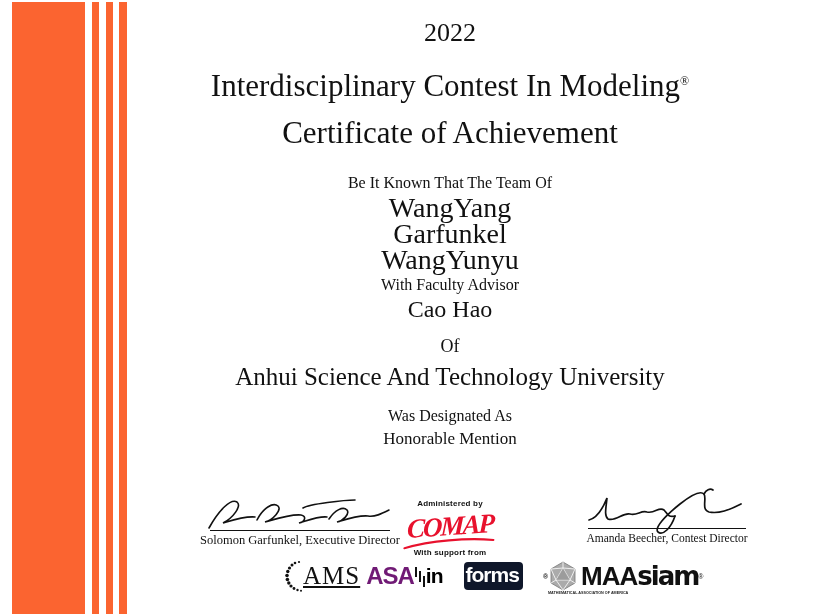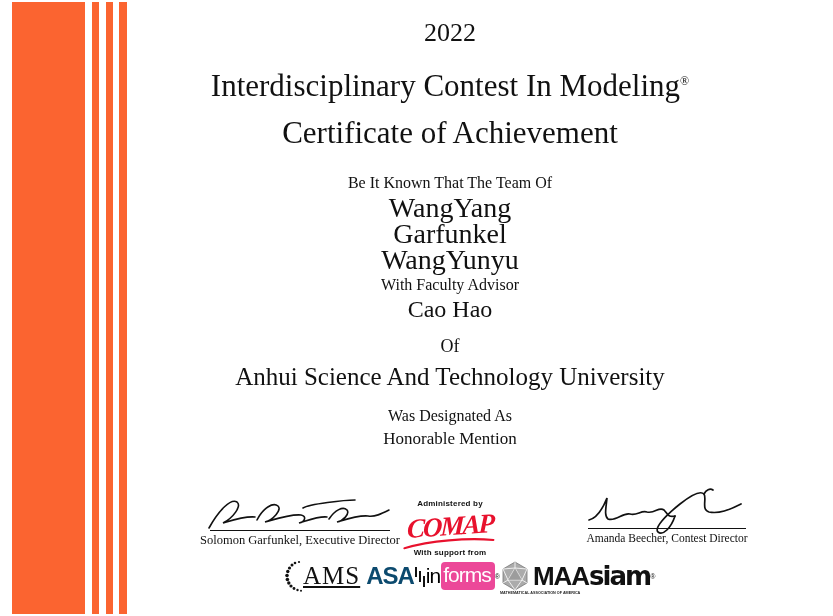--- a/index.html
+++ b/index.html
@@ -64,25 +64,25 @@
   .support-label{margin-top:3px;}
 
   
   .logos{
     position:absolute;left:283px;top:557px;width:360px;height:38px;
     display:flex;align-items:center;justify-content:space-between;
     font-family:"Liberation Sans", sans-serif;
   }
   .logo-item{display:flex;align-items:center;}
   .ams-text{font-family:"Liberation Serif", serif;font-size:25px;letter-spacing:1px;color:#111;text-decoration:underline;}
-  .asa-text{font-size:24px;font-weight:bold;letter-spacing:-1px;color:#0c4a6e;margin-left:6px;}
-  .informs{display:flex;align-items:center;font-weight:400;}
+  .asa-text{font-size:24px;font-weight:bold;letter-spacing:-1px;color:#701a75;margin-left:6px;}
+  .informs{display:flex;align-items:center;font-weight:700;gap:20px;}
   .informs .in{font-size:21px;color:#000;letter-spacing:-1px;}
   .informs .forms-box{
-    background:#ec4899;color:#fff;border-radius:4px;
+    background:#0f172a;color:#fff;border-radius:4px;
     font-size:21px;padding:1px 4px 3px 2px;letter-spacing:-1px;margin-left:1px;
   }
   .maa{display:flex;align-items:center;position:relative;}
   .maa-text{font-size:26px;font-weight:800;letter-spacing:-1px;color:#111;margin-left:3px;}
   .maa-caption{
     position:absolute;left:0px;top:30px;width:110px;
     font-size:6px;transform:scale(0.62);transform-origin:left top;
     white-space:nowrap;color:#222;font-weight:bold;
   }
   .siam-text{font-size:26px;font-weight:800;letter-spacing:-2px;color:#111;font-family:"DejaVu Sans", sans-serif;}

